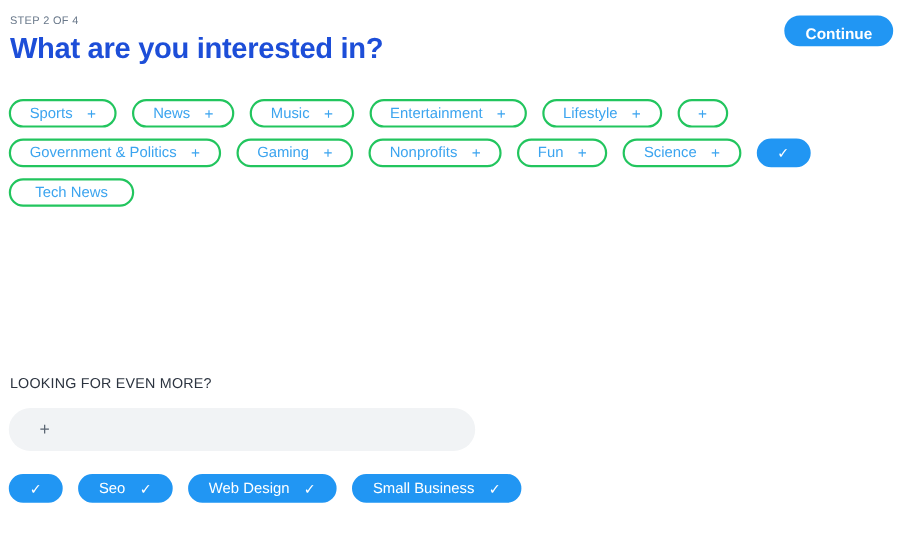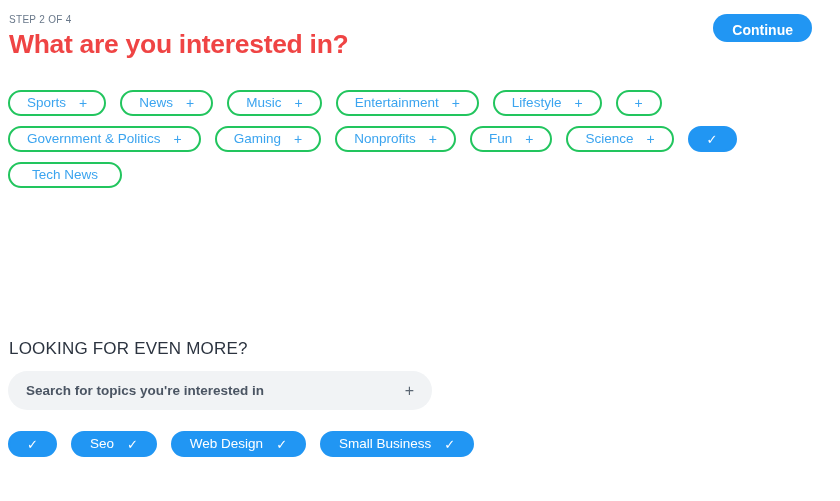--- a/index.html
+++ b/index.html
@@ -33,21 +33,21 @@
     font-size: 10px;
     letter-spacing: 0.3px;
     color: #69788a;
     line-height: 14px;
     margin: 0 0 1px 1px;
   }
   .page-title {
     font-size: 26.5px;
     font-weight: bold;
     letter-spacing: -0.3px;
-    color: #ef4444;
+    color: #1d4ed8;
     line-height: 32px;
     margin: 0 0 0 1px;
   }
   .continue-button {
     position: absolute;
     right: 20px;
     top: 14px;
     height: 28px;
     padding: 0 19px;
     border: none;
@@ -111,21 +111,21 @@
   }
 
   
   .more-section {
     position: absolute;
     left: 8px;
     top: 341px;
     width: 824px;
   }
   .more-label {
-    font-size: 17px;
+    font-size: 13px;
     letter-spacing: 0.2px;
     color: #2c3440;
     line-height: 16px;
     margin: 0 0 14px 1px;
   }
   .search-box {
     position: relative;
     width: 424px;
     height: 39px;
     box-sizing: border-box;
@@ -233,21 +233,20 @@
         <div class="chip plain">
           <span>Tech News</span>
         </div>
       </div>
     </div>
 
   <div class="more-section">
     <div class="more-label">LOOKING FOR EVEN MORE?</div>
 
     <div class="search-box">
-      <input class="search-input" type="text" placeholder="Search for topics you're interested in" style="">
       <span class="search-add-icon">+</span>
     </div>
 
     <div class="selected-row" id="selected-row">
         <div class="chip selected">
           <span class="chip-mark">✓</span>
         </div>
         <div class="chip selected">
           <span>Seo</span>
           <span class="chip-mark">✓</span>

